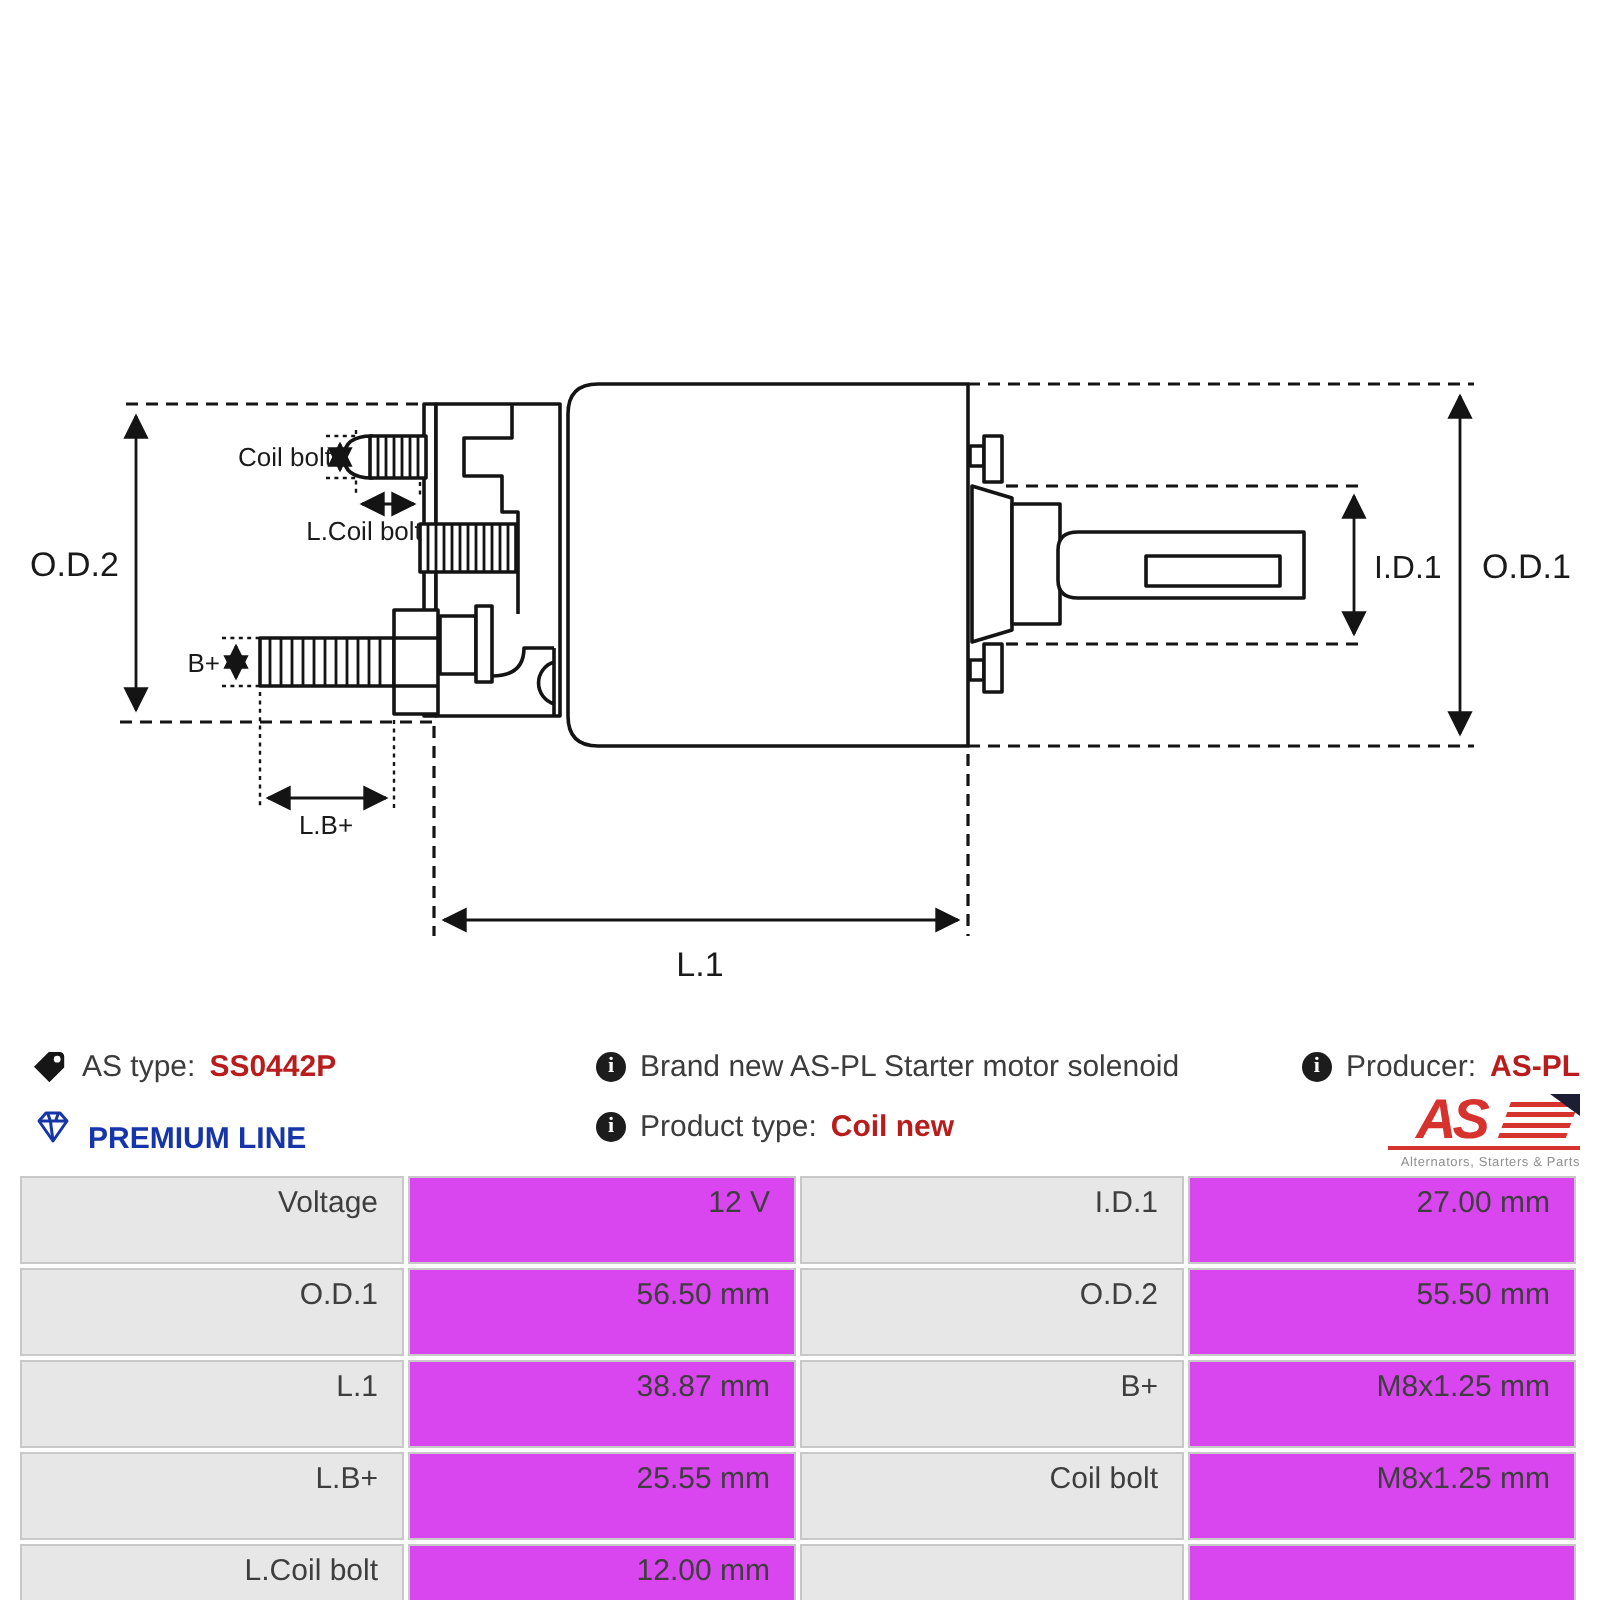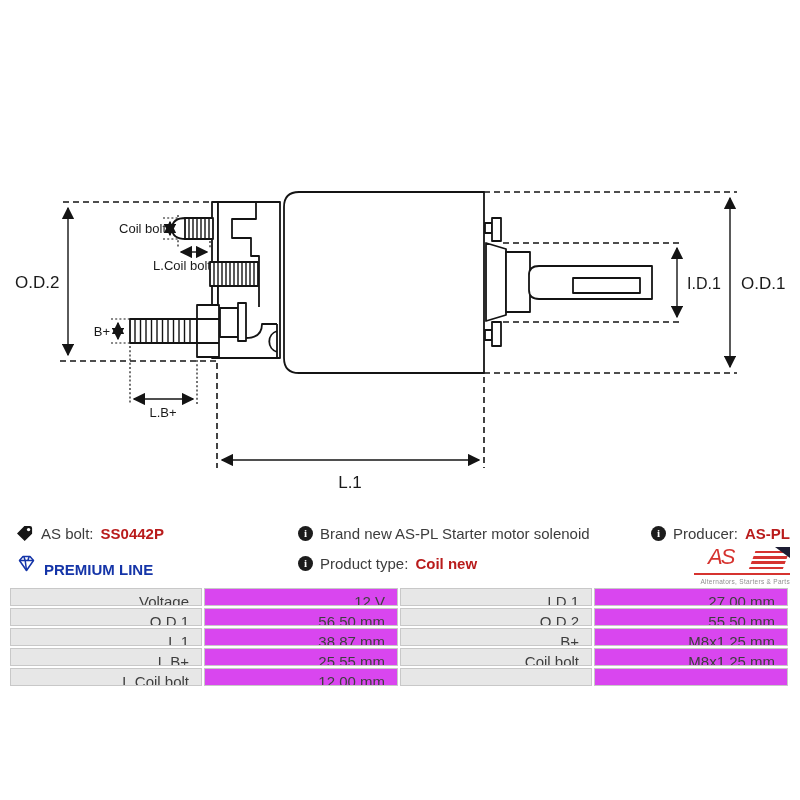--- a/index.html
+++ b/index.html
@@ -27,39 +27,39 @@
   .i-icon {
     width:15px; height:15px; border-radius:50%; background:#1c1c1c; color:#fff;
     font-family:"Liberation Serif", serif; font-weight:bold; font-size:11px;
     display:inline-flex; align-items:center; justify-content:center; flex:0 0 auto;
   }
   .premium { color:#1535a8; font-weight:bold;margin-top:12px; }
   
   .as-logo { display:flex; flex-direction:column; align-items:flex-end; width:100px; }
   .logo-row { position:relative; height:25px; width:96px; border-bottom:2px solid #d6332f; }
   .logo-as {
-    position:absolute; left:14px; top:-4px; color:#d6332f; font-weight:normal; font-style:italic;
-    font-size:22px; letter-spacing:-2px; font-family:"Liberation Sans", sans-serif;
+    position:absolute; left:14px; top:-4px; color:#d6332f; font-weight:bold; font-style:italic;
+    font-size:28px; letter-spacing:-2px; font-family:"Liberation Sans", sans-serif;
   }
   .logo-stripes {
     position:absolute; right:4px; top:3px; width:34px; height:19px; transform:skewX(-20deg);
     background:repeating-linear-gradient(to bottom,#d6332f 0 2.4px,#ffffff 2.4px 5.2px);
   }
   .logo-tri {
     position:absolute; right:0; top:-1px; width:0; height:0;
     border-top:11px solid #1d1d33; border-left:15px solid transparent;
   }
   .logo-tagline { font-size:6.5px; color:#8f8f8f; margin-top:2.5px; letter-spacing:.3px; white-space:nowrap; }
   
   #spec-table {
     position:absolute; left:10px; top:588px; width:780px;
     display:grid; grid-template-columns:192px 194px 192px 194px; gap:2px;
   }
   .cell {
-    height:18px; line-height:25px; box-sizing:border-box; border:1px solid #c8c8c8;
+    height:44px; line-height:25px; box-sizing:border-box; border:1px solid #c8c8c8;
     font-size:15px; text-align:right; padding-right:12px; color:#3e3e3e;
     overflow:hidden; white-space:nowrap;
   }
   .lbl { background:#e7e7e7; }
   .val { background:#d946ef; }
 </style>
 </head>
 <body>
 
 <svg id="drawing" width="800" height="505" viewBox="0 0 800 505">
@@ -153,21 +153,21 @@
     <text class="dimtext t-big" x="350" y="488" text-anchor="middle">L.1</text>
   </g>
 </svg>
 
 <div class="info-col" style="left:16px; top:518px;">
   <div class="info-row">
     <svg width="18" height="18" viewBox="0 0 18 18">
       <path d="M1,9.4 L8.4,2 H13.9 A2.2,2.2 0 0 1 16.1,4.2 V9.7 L8.7,17.1 Z" fill="#161616"></path>
       <circle cx="12.6" cy="5.6" r="1.7" fill="#ffffff"></circle>
     </svg>
-    <span>AS bolt:</span>
+    <span>AS type:</span>
     <span class="bold">SS0442P</span>
   </div>
   <div class="info-row">
     <svg width="21" height="19" viewBox="0 0 21 19">
       <g fill="none" stroke="#1535a8" stroke-width="1.5" stroke-linejoin="round">
         <path d="M3.5,6.5 L7,2.5 H14 L17.5,6.5 L10.5,16.5 Z"></path>
         <path d="M3.5,6.5 H17.5 M7.8,2.5 L9.2,6.5 L10.5,16.5 M13.2,2.5 L11.8,6.5"></path>
       </g>
     </svg>
     <span class="premium">PREMIUM LINE</span>

